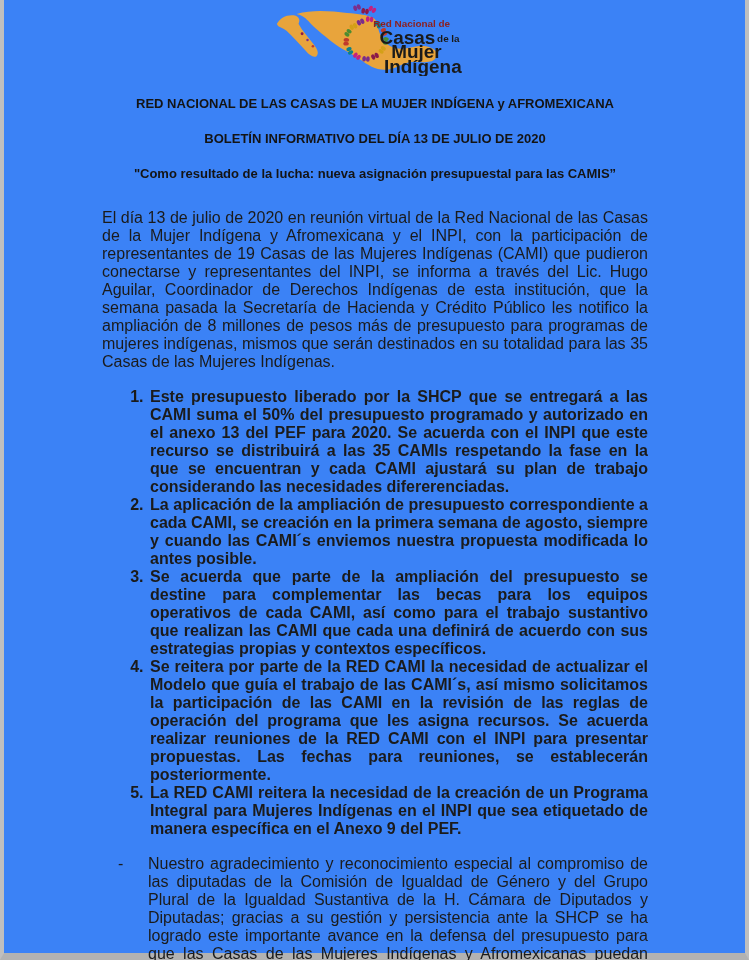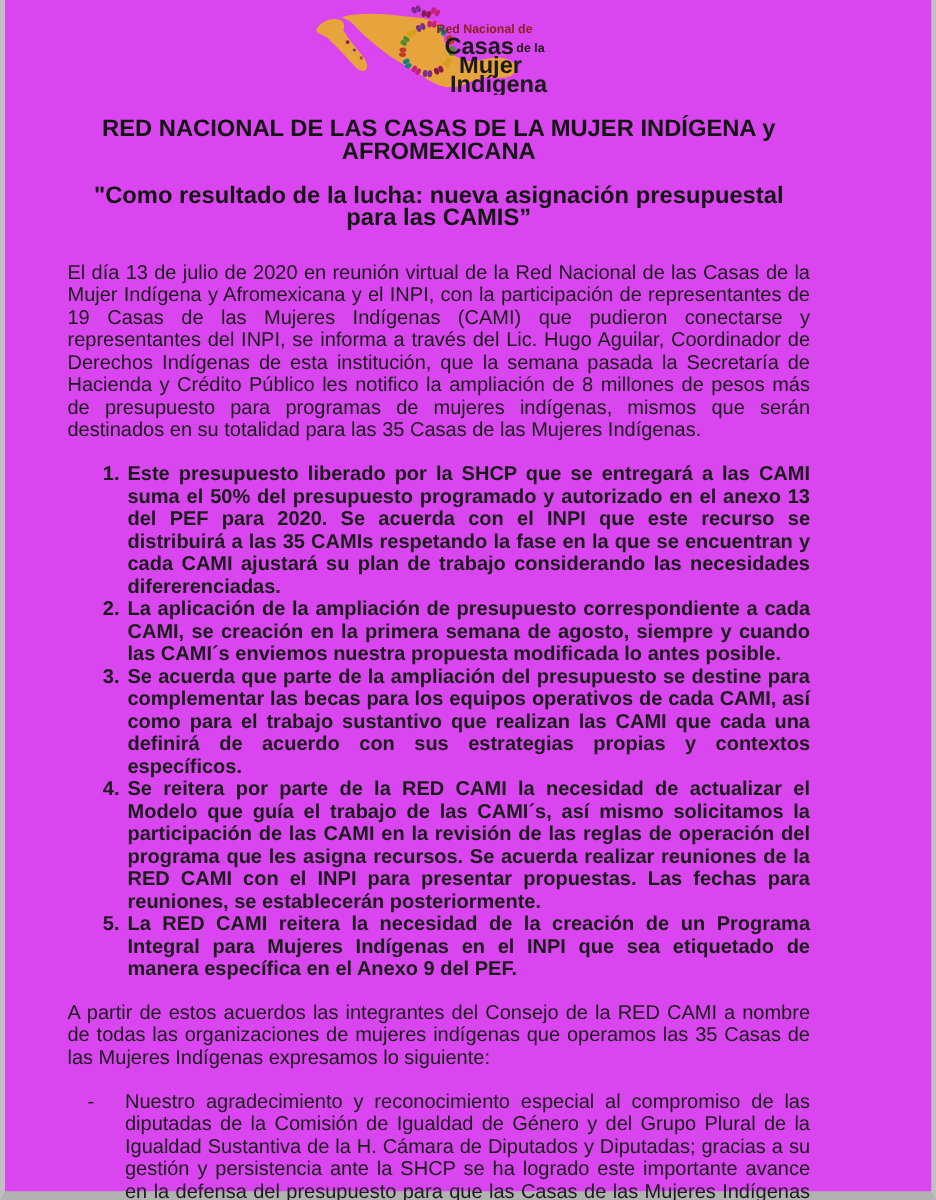--- a/index.html
+++ b/index.html
@@ -5,39 +5,39 @@
   * { margin: 0; padding: 0; box-sizing: border-box; }
   html, body { background: #ffffff; }
   body {
     width: 749px; height: 960px;
     font-family: "Liberation Sans", "DejaVu Sans", sans-serif;
     color: #1b1b1b;
     overflow: hidden;
   }
   .page {
     width: 749px; height: 960px;
-    background: #d946ef;
+    background: #3b82f6;
     border-left: 4px solid #bfbfbf;
     border-right: 4px solid #bfbfbf;
     border-bottom: 7px solid #b2b2b2;
-    padding: 3px 97px 0 50px;
+    padding: 3px 97px 0 98px;
     position: relative;
   }
   .logo-wrap {
     width: 100%;
     display: flex;
     justify-content: center;
     margin-top: 1px;
     height: 74px;
   }
   .logo-wrap svg { height: 72px; }
   h1, h2, h3 {
     text-align: center;
     font-weight: bold;
-    font-size: 19px;
+    font-size: 13px;
     line-height: 18px;
     color: #141414;
   }
   h1 { margin-top: 17px; }
   h2 { margin-top: 17px; }
   h3 { margin-top: 17px; }
   .body-text {
     font-size: 16px;
     line-height: 18px;
     text-align: justify;
@@ -153,34 +153,34 @@
         <text x="113" y="25" font-size="11" font-weight="bold" fill="#8B2121" font-family="Liberation Sans, sans-serif">Red Nacional de</text>
         <text x="120" y="44" font-size="21" font-weight="bold" fill="#1a1a1a" font-family="Liberation Sans, sans-serif">Casas</text>
         <text x="184" y="42" font-size="11" font-weight="bold" fill="#1a1a1a" font-family="Liberation Sans, sans-serif">de la</text>
         <text x="133" y="60" font-size="21" font-weight="bold" fill="#1a1a1a" font-family="Liberation Sans, sans-serif">Mujer</text>
         <text x="125" y="77" font-size="21" font-weight="bold" fill="#1a1a1a" font-family="Liberation Sans, sans-serif">Indígena</text>
       </g>
     </svg>
   </div>
 
   <h1>RED NACIONAL DE LAS CASAS DE LA MUJER INDÍGENA y AFROMEXICANA</h1>
+  <h2>BOLETÍN INFORMATIVO DEL DÍA 13 DE JULIO DE 2020</h2>
   <h3>"Como resultado de la lucha: nueva asignación presupuestal para las CAMIS”</h3>
 
   <p class="body-text paragraph">El día 13 de julio de 2020 en reunión virtual de la Red Nacional de las Casas de la Mujer Indígena y Afromexicana y el INPI,  con la participación de representantes de 19 Casas de las Mujeres Indígenas (CAMI) que pudieron conectarse  y representantes del INPI, se informa a través del Lic. Hugo Aguilar,  Coordinador de Derechos Indígenas de esta institución, que  la semana pasada la Secretaría de  Hacienda y Crédito Público  les notifico la ampliación de 8 millones de pesos más de presupuesto para programas de mujeres indígenas, mismos  que serán destinados en su totalidad  para las 35 Casas de las Mujeres Indígenas.</p>
 
 
   <ol class="numbered body-text">
     <li>Este presupuesto liberado por la SHCP  que se entregará  a las CAMI  suma el  50% del presupuesto programado y autorizado en el anexo 13 del PEF para 2020. Se acuerda con el INPI  que este recurso se distribuirá a las  35 CAMIs respetando la fase en la que se encuentran y cada CAMI ajustará su plan de trabajo considerando las necesidades difererenciadas.</li>
     <li>La aplicación de la ampliación de presupuesto correspondiente a cada CAMI, se creación en la primera semana de agosto, siempre y cuando las CAMI´s enviemos nuestra propuesta modificada lo antes posible.</li>
     <li>Se acuerda que parte de la ampliación del presupuesto se destine para complementar las becas para los equipos operativos de cada CAMI, así como para el trabajo sustantivo que  realizan las CAMI que cada una definirá de acuerdo con sus estrategias propias y contextos específicos.</li>
     <li>Se reitera por parte de la RED CAMI  la necesidad de actualizar el Modelo  que guía el trabajo de las CAMI´s, así mismo solicitamos la participación de las CAMI en  la revisión de   las reglas de operación del programa que les   asigna recursos. Se acuerda realizar reuniones de la RED CAMI con el INPI para presentar propuestas. Las fechas para reuniones, se establecerán posteriormente.</li>
     <li>La RED CAMI reitera la necesidad de la creación de un Programa Integral para Mujeres Indígenas  en el INPI que sea etiquetado de manera específica en el Anexo 9 del PEF.</li>
   </ol>
 
-  <p class="body-text paragraph2">A partir de estos acuerdos las integrantes del Consejo de la RED CAMI a nombre de todas las organizaciones de mujeres indígenas que operamos las 35 Casas de las Mujeres Indígenas expresamos lo siguiente:</p>
 
   <div class="dash-list body-text">
     <div class="dash-item">
       <span class="dash">-</span>
       <span class="dash-text">Nuestro agradecimiento y reconocimiento especial  al compromiso de las diputadas de la Comisión de Igualdad de  Género y del Grupo Plural de  la Igualdad Sustantiva de la H. Cámara de Diputados y Diputadas;   gracias a su gestión y persistencia  ante la SHCP se ha logrado este importante avance en la defensa del presupuesto para que las Casas de las Mujeres Indígenas y Afromexicanas puedan continuar  su labor</span>
     </div>
   </div>
 
 </div>
 

